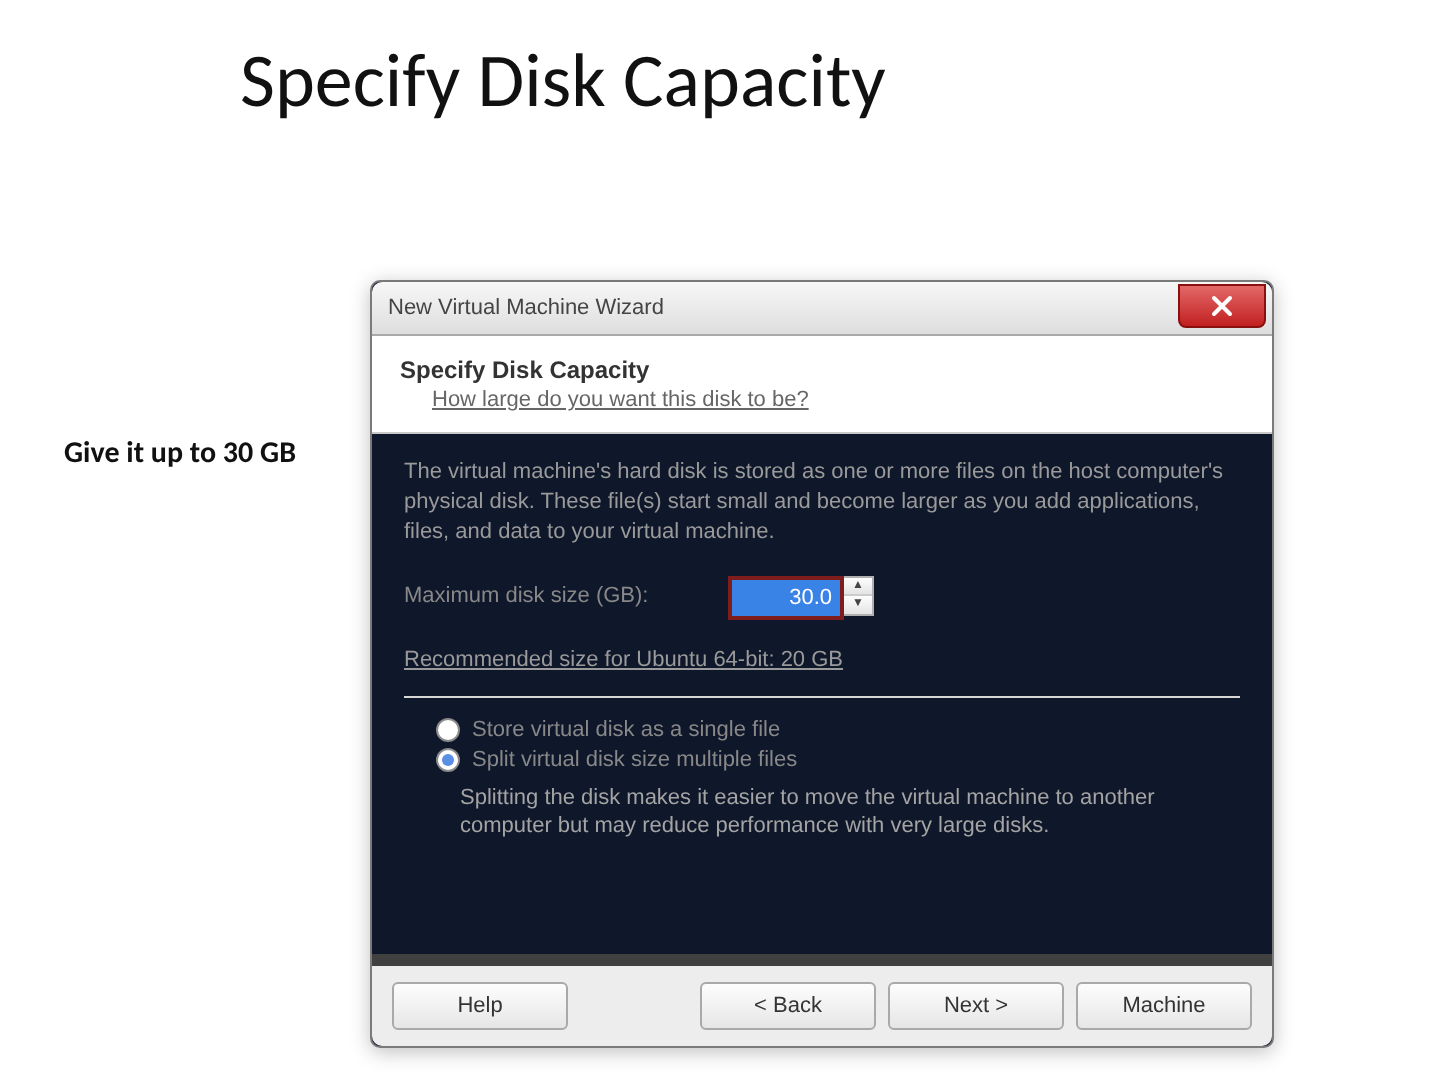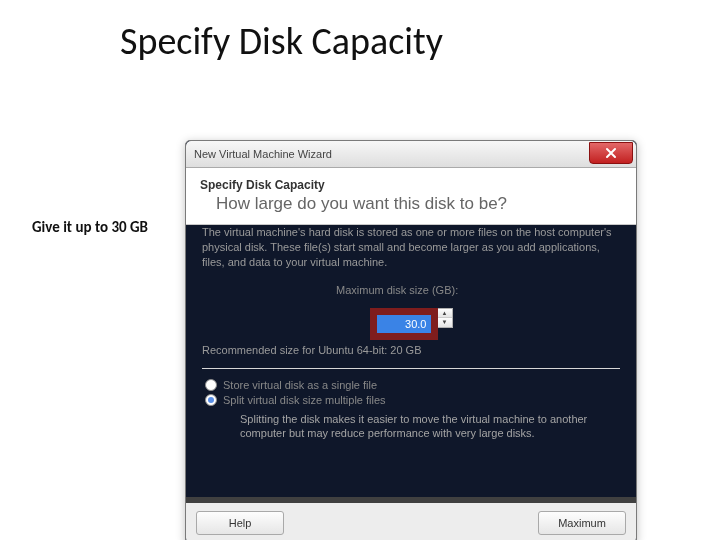--- a/index.html
+++ b/index.html
@@ -76,57 +76,57 @@
     background: #ffffff;
     border-bottom: 1px solid #c9c9c9;
     padding: 10px 14px 10px 14px;
   }
   .header .h1 {
     font-size: 12px;
     font-weight: bold;
     color: #333;
   }
   .header .h2 {
-    font-size: 17px;
+    font-size: 11px;
     color: #666;
     margin: 2px 0 0 16px;
+    text-decoration: underline;
   }
 
   .body {
-    padding: 0 16px 8px 16px;
+    padding: 12px 16px 8px 16px;
     color: #888;
   }
   .desc {
     font-size: 11px;
     line-height: 1.35;
     color: #9a9a9a;
     margin-bottom: 14px;
   }
   .row {
     display: flex;
     align-items: center;
     gap: 12px;
     margin-bottom: 6px;
-    flex-direction: column;
   }
   .label {
     font-size: 11px;
     color: #888;
     width: 150px;
   }
   .spinner {
     display: flex;
     align-items: stretch;
     height: 20px;
   }
   .spinner input {
     width: 46px;
     height: 18px;
     font-size: 11px;
-    border: 7px solid #7f1d1d;
+    border: 2px solid #7f1d1d;
     padding: 0 4px;
     background: #3a83e6;
     color: #fff;
     text-align: right;
   }
   .spin-btns {
     display: flex;
     flex-direction: column;
     width: 14px;
     border: 1px solid #b0b0b0;
@@ -141,30 +141,31 @@
     cursor: pointer;
     font-size: 6px;
     color: #444;
   }
   .spin-btns div:first-child { border-bottom: 1px solid #ccc; }
 
   .recommend {
     font-size: 11px;
     color: #9a9a9a;
     margin-top: 16px;
+    text-decoration: underline;
   }
   .sep {
     border-top: 1px solid #d7d7d7;
     margin: 12px 0 10px 0;
   }
   .radio-row {
     display: flex;
     align-items: center;
     gap: 6px;
-    margin: 3px 3px;
+    margin: 3px 16px;
     font-size: 11px;
     color: #888;
     cursor: pointer;
   }
   .radio {
     width: 12px;
     height: 12px;
     border: 1px solid #8a8a8a;
     border-radius: 50%;
     background: #fff;
@@ -176,21 +177,21 @@
   .radio.checked::after {
     content: "";
     width: 6px;
     height: 6px;
     background: #5a8fe6;
     border-radius: 50%;
   }
   .radio-note {
     font-size: 11px;
     color: #a4a4a4;
-    margin: 6px 0 0 38px;
+    margin: 6px 0 0 28px;
     line-height: 1.35;
   }
 
   .footer {
     border-top: 6px solid #404040;
     padding: 8px 10px;
     display: flex;
     gap: 6px;
     background: #ededed;
     border-radius: 0 0 5px 5px;
@@ -260,15 +261,17 @@
       <span class="radio checked"></span>
       <span>Split virtual disk size multiple files</span>
     </div>
     <div class="radio-note">Splitting the disk makes it easier to move the virtual machine to another computer but may reduce performance with very large disks.</div>
     <div style="height:48px"></div>
   </div>
 
   <div class="footer">
     <div class="btn">Help</div>
     <div class="spacer"></div>
-    <div class="btn">Maximum</div>
+    <div class="btn">&lt; Back</div>
+    <div class="btn">Next &gt;</div>
+    <div class="btn">Machine</div>
   </div>
 </div>
 
 </body></html>

